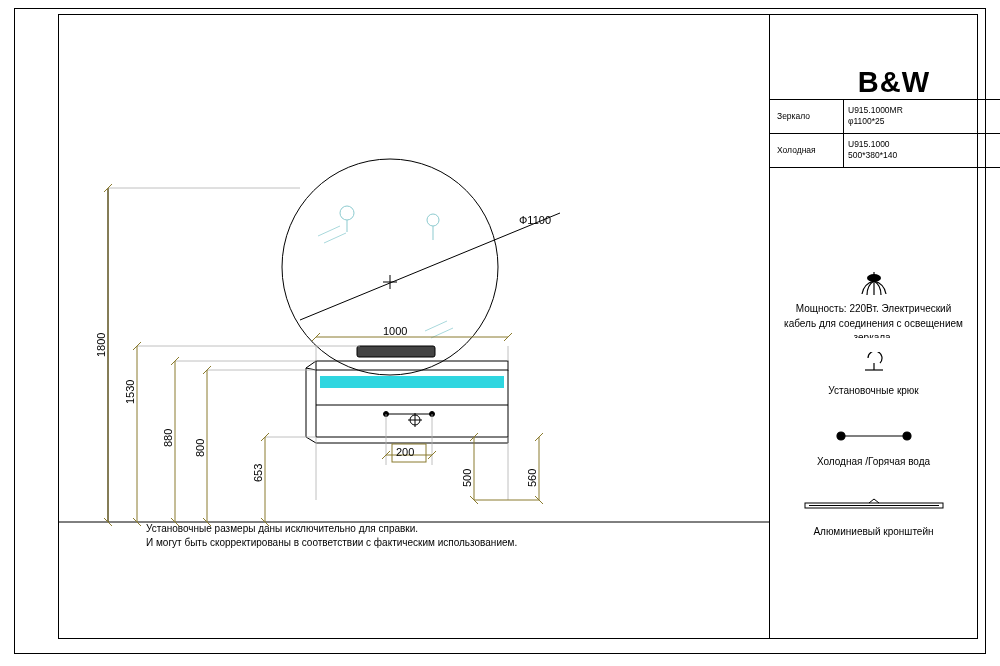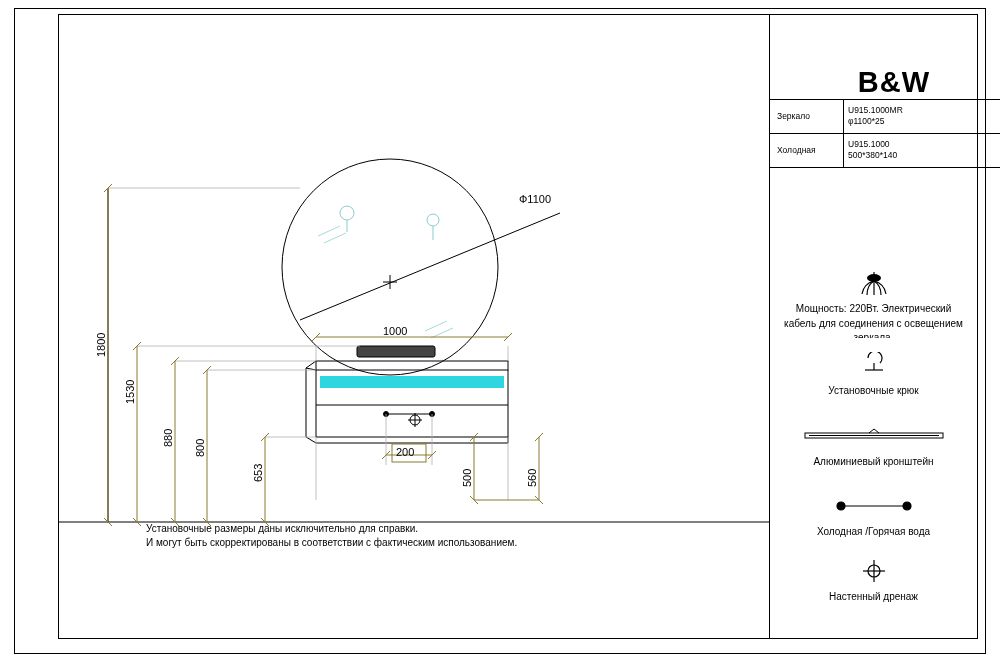--- a/index.html
+++ b/index.html
@@ -247,21 +247,21 @@
 
     <g stroke="#8a7b2e" stroke-width="1">
       <line x1="470" y1="441" x2="478" y2="433"></line>
         <line x1="470" y1="496" x2="478" y2="504"></line>
       <line x1="535" y1="441" x2="543" y2="433"></line>
         <line x1="535" y1="496" x2="543" y2="504"></line>
       <line x1="474" y1="500" x2="539" y2="500"></line>
     </g>
   </svg>
 
-  <div class="dim-text" style="left:519px; top:193px;">Ф1100</div>
+  <div class="dim-text" style="left:519px; top:214px;">Ф1100</div>
   <div class="dim-text" style="left:383px; top:325px;">1000</div>
 
   <div class="dim-text" style="left:95px; top:357px; transform:rotate(-90deg); transform-origin:left top;">1800</div>
   <div class="dim-text" style="left:124px; top:404px; transform:rotate(-90deg); transform-origin:left top;">1530</div>
   <div class="dim-text" style="left:162px; top:447px; transform:rotate(-90deg); transform-origin:left top;">880</div>
   <div class="dim-text" style="left:194px; top:457px; transform:rotate(-90deg); transform-origin:left top;">800</div>
   <div class="dim-text" style="left:252px; top:482px; transform:rotate(-90deg); transform-origin:left top;">653</div>
   <div class="dim-text" style="left:396px; top:446px;">200</div>
   <div class="dim-text" style="left:461px; top:487px; transform:rotate(-90deg); transform-origin:left top;">500</div>
   <div class="dim-text" style="left:526px; top:487px; transform:rotate(-90deg); transform-origin:left top;">560</div>
@@ -320,52 +320,40 @@
             <line x1="11" y1="18" x2="29" y2="18"></line>
             <line x1="20" y1="11" x2="20" y2="18"></line>
           </g>
         </svg>
       </div>
       <div class="legend-cap">Установочные крюк</div>
     </div>
 
     <div class="legend-item" style="margin-top:22px;">
       <div class="legend-gfx">
+        <svg width="110" height="20" viewBox="0 0 110 20">
+          <g stroke="#000" stroke-width="1.2">
+            <line x1="22" y1="10" x2="88" y2="10"></line>
+            <circle cx="22" cy="10" r="4" fill="#000"></circle>
+            <circle cx="88" cy="10" r="4" fill="#000"></circle>
+          </g>
+        </svg>
+      </div>
+      <div class="legend-cap">Холодная /Горячая вода</div>
+    </div>
+
+    <div class="legend-item" style="margin-top:22px;">
+      <div class="legend-gfx">
         <svg width="150" height="20" viewBox="0 0 150 20">
           <g stroke="#000" fill="none" stroke-width="1">
             <rect x="6" y="7" width="138" height="5"></rect>
             <line x1="10" y1="9.5" x2="140" y2="9.5"></line>
             <path d="M70 7 l5 -4 l5 4"></path>
           </g>
         </svg>
       </div>
       <div class="legend-cap">Алюминиевый кронштейн</div>
     </div>
 
-    <div class="legend-item" style="margin-top:22px;">
-      <div class="legend-gfx">
-        <svg width="110" height="20" viewBox="0 0 110 20">
-          <g stroke="#000" stroke-width="1.2">
-            <line x1="22" y1="10" x2="88" y2="10"></line>
-            <circle cx="22" cy="10" r="4" fill="#000"></circle>
-            <circle cx="88" cy="10" r="4" fill="#000"></circle>
-          </g>
-        </svg>
-      </div>
-      <div class="legend-cap">Холодная /Горячая вода</div>
-    </div>
-
-    <div class="legend-item" style="margin-top:16px;">
-      <div class="legend-gfx">
-        <svg width="40" height="26" viewBox="0 0 40 26">
-          <g stroke="#000" fill="none" stroke-width="1.2">
-            <circle cx="20" cy="13" r="6"></circle>
-            <line x1="9" y1="13" x2="31" y2="13"></line>
-            <line x1="20" y1="2" x2="20" y2="24"></line>
-          </g>
-        </svg>
-      </div>
-      <div class="legend-cap">Настенный дренаж</div>
-    </div>
 
   </div>
 
 </div>
 
 </body></html>

